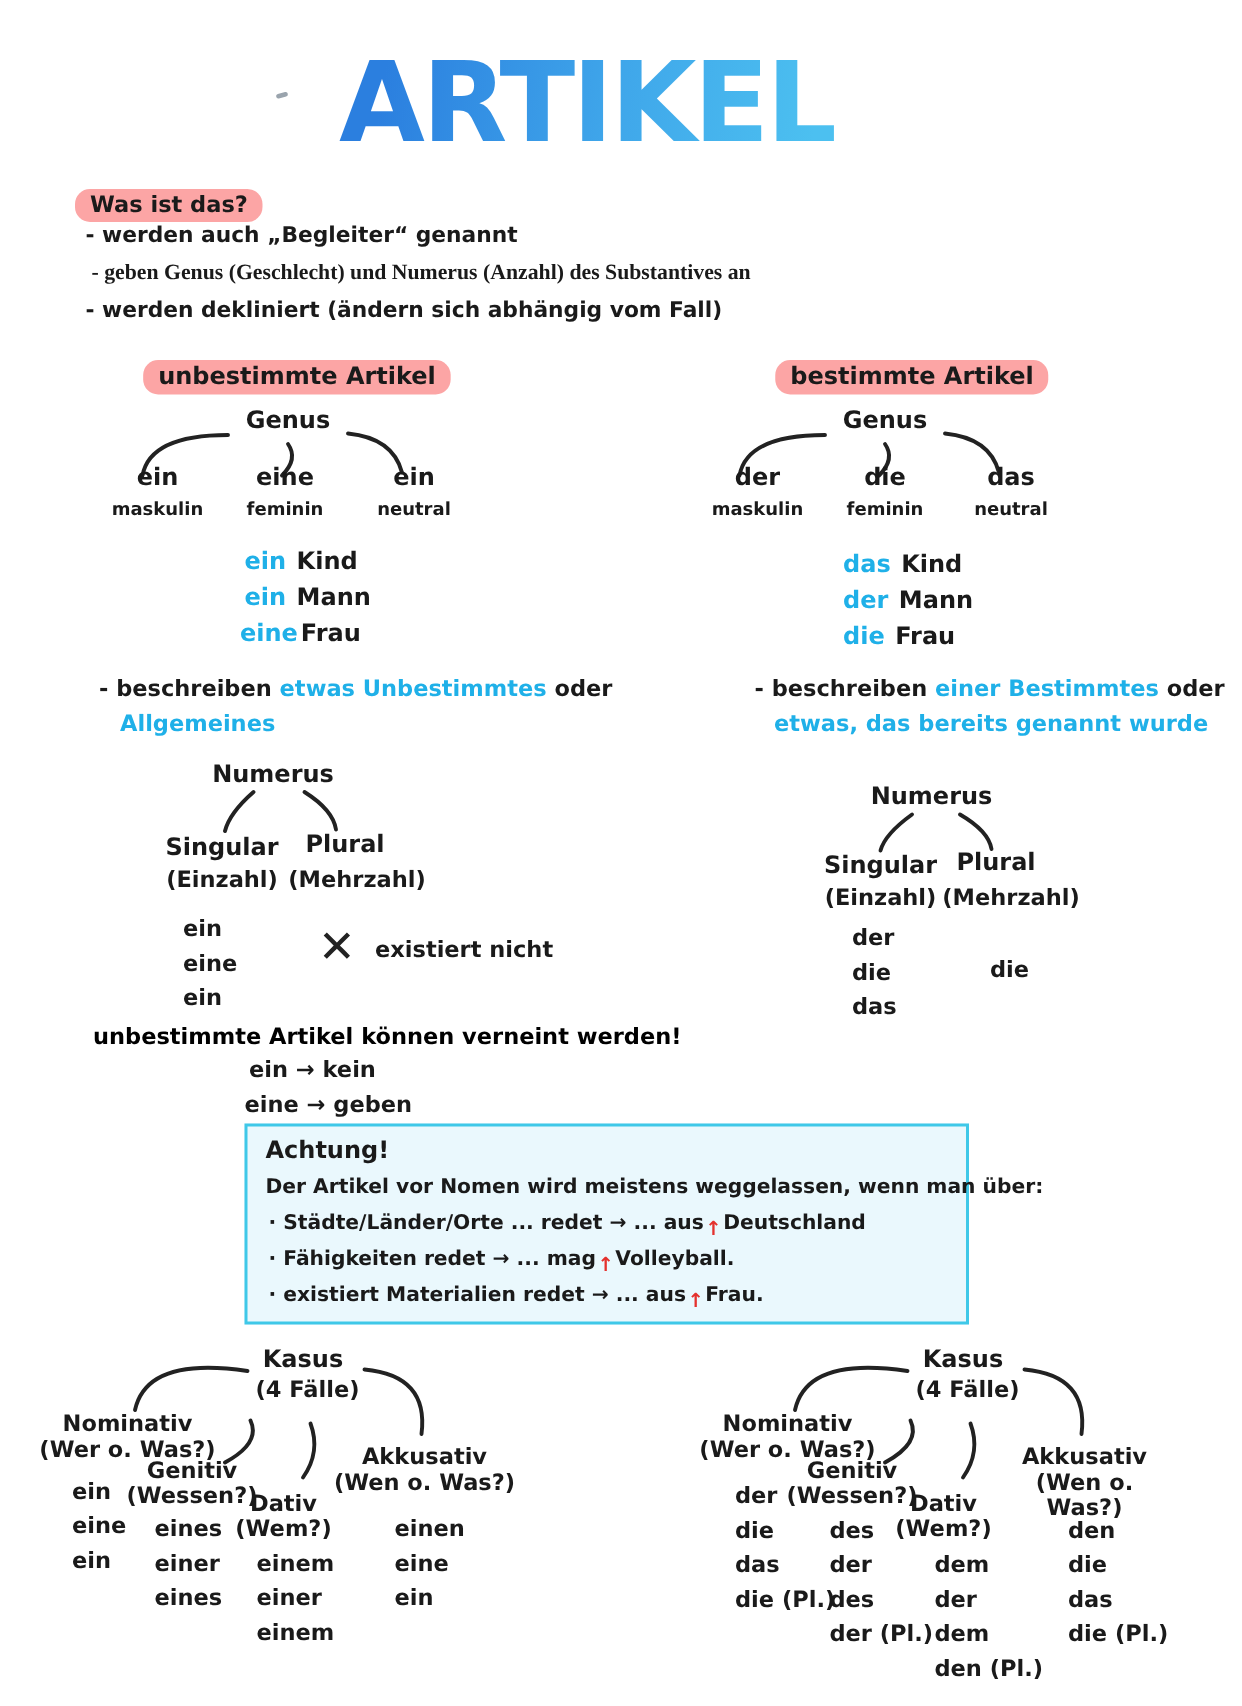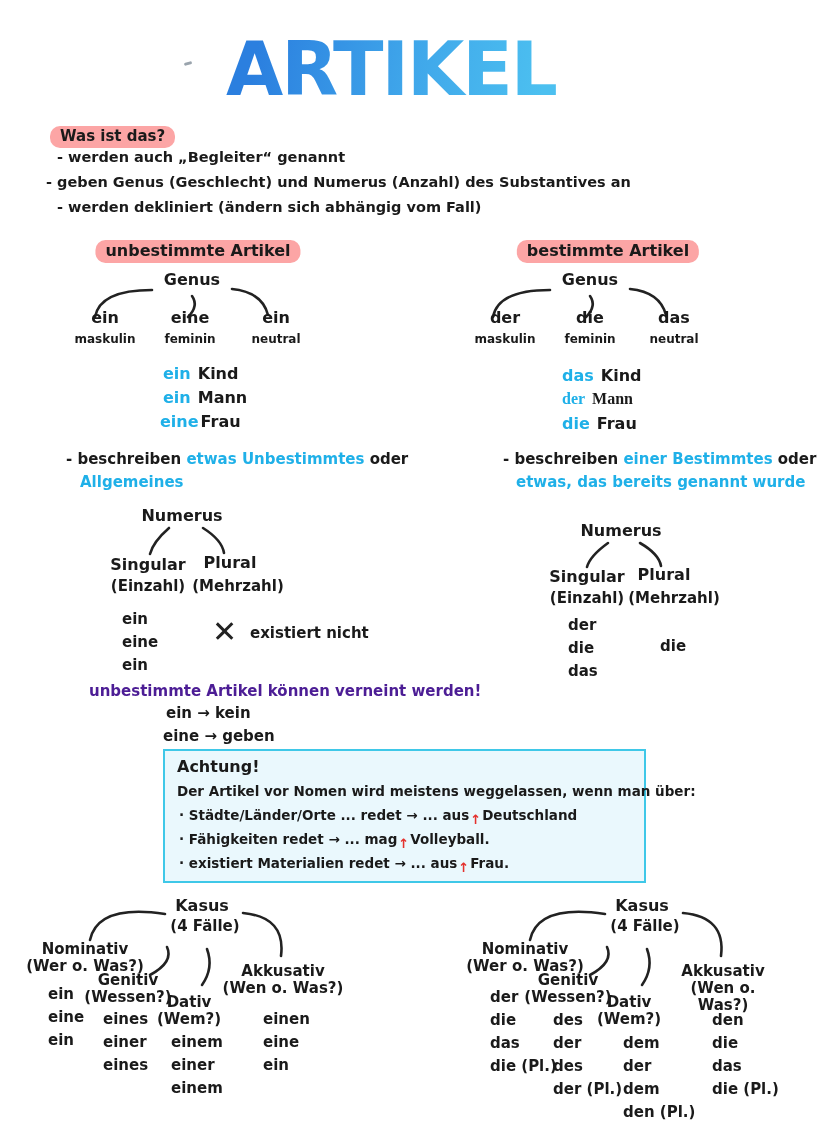--- a/index.html
+++ b/index.html
@@ -1,21 +1,21 @@
 <!DOCTYPE html>
 <html><head>
 <meta charset="utf-8">
 <style>
   html,body{margin:0;padding:0;background:#ffffff;}
   .page{position:relative;width:828px;height:1137px;background:#ffffff;overflow:hidden;
         font-family:"DejaVu Sans",sans-serif;color:#1a1a1a;}
   .t{position:absolute;white-space:nowrap;font-weight:bold;color:#1a1a1a;}
   .c{transform:translateX(-50%);text-align:center;} .s14{font-size:14.5px;} .s15{font-size:15px;} .s16{font-size:16px;}
   .blue{color:#1fb0e8;}
-  .red{color:#4c1d95;margin-left:27px;}
+  .red{color:#000000;}
   .hl{background:#fca5a5;border-radius:10px;padding:1px 10px 3px;}
   .title{position:absolute;left:226px;top:26px;font-size:74px;font-weight:800;letter-spacing:-2px;
          background:linear-gradient(100deg,#2b7fdf 10%,#3fa6ea 55%,#4cc0f0 95%);
          -webkit-background-clip:text;background-clip:text;color:transparent;}
   .penmark{position:absolute;left:184px;top:62px;width:8px;height:3px;background:#9aa4ad;
            border-radius:2px;transform:rotate(-15deg);}
   svg.overlay{position:absolute;left:0;top:0;}
   svg.overlay path{fill:none;stroke:#222;stroke-width:2.6;stroke-linecap:round;}
   .col{position:absolute;font-weight:bold;font-size:15px;}
   .col div{line-height:23px;}
@@ -68,21 +68,21 @@
       <path d="M 647 949 Q 654 968 642 985"></path>
       <path d="M 683 913 Q 726 917 721 956"></path>
     </g>
   </svg>
 
   <div class="title">ARTIKEL</div>
   <div class="penmark"></div>
 
   <div class="t s15 hl" style="left:50px;top:126px;">Was ist das?</div>
   <div class="t s14" style="left:57px;top:149px;">- werden auch „Begleiter“ genannt</div>
-  <div class="t s14" style="left:46px;top:174px;">- geben Genus (Geschlecht) und Numerus (Anzahl) des Substantives an</div>
+  <div class="t s14" style="left:61px;top:174px;font-family:Liberation Serif, serif;">- geben Genus (Geschlecht) und Numerus (Anzahl) des Substantives an</div>
   <div class="t s14" style="left:57px;top:199px;">- werden dekliniert (ändern sich abhängig vom Fall)</div>
 
   <div class="t s16 hl c" style="left:198px;top:240px;">unbestimmte Artikel</div>
   <div class="t s16 c" style="left:192px;top:270px;">Genus</div>
   <div class="node" style="left:105px;top:308px;">
     <div class="art">ein</div>
     <div class="gen">maskulin</div>
   </div>
   <div class="node" style="left:190px;top:308px;">
     <div class="art">eine</div>
@@ -118,21 +118,21 @@
     <div class="art">die</div>
     <div class="gen">feminin</div>
   </div>
   <div class="node" style="left:674px;top:308px;">
     <div class="art">das</div>
     <div class="gen">neutral</div>
   </div>
   <div class="ex" style="left:562px;top:366px;">
     <span class="blue">das</span><span>Kind</span>
   </div>
-  <div class="ex" style="left:562px;top:390px;font-family:Liberation Serif, serif;">
+  <div class="ex" style="left:562px;top:390px;">
     <span class="blue">der</span><span>Mann</span>
   </div>
   <div class="ex" style="left:562px;top:414px;">
     <span class="blue">die</span><span>Frau</span>
   </div>
   <div class="t s15" style="left:503px;top:450px;">
     <span>- beschreiben</span>
     <span class="blue">einer Bestimmtes</span>
     <span>oder</span>
   </div>

